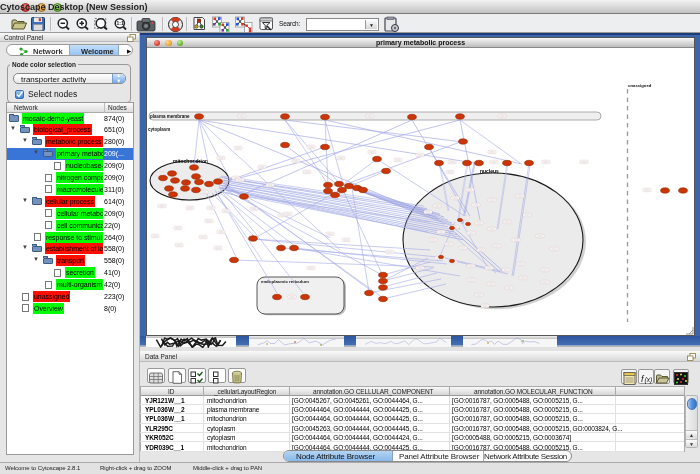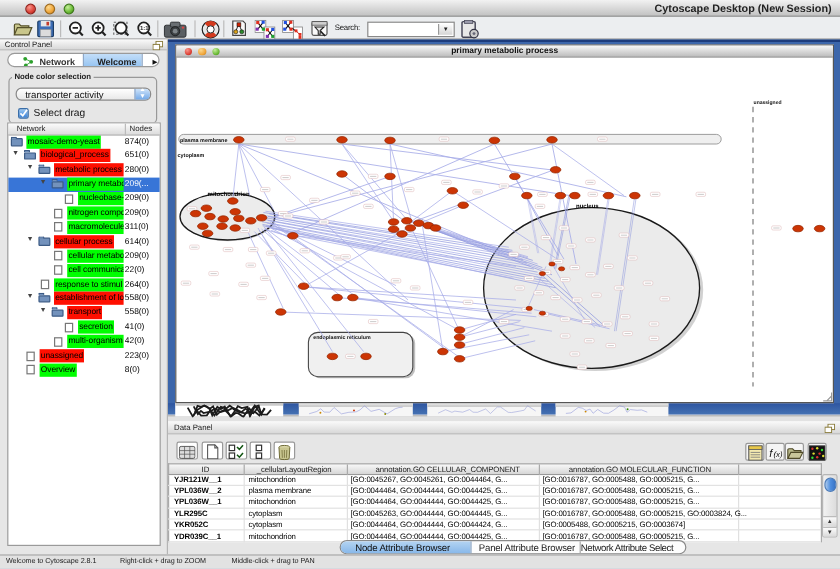--- a/index.html
+++ b/index.html
@@ -2,21 +2,21 @@
 <html><head><meta charset="utf-8"><style>
 * { margin:0; padding:0; box-sizing:border-box; font-family:"Liberation Sans",sans-serif; }
 body { width:700px; height:474px; position:relative; overflow:hidden; background:#e8e8e8; }
 .abs { position:absolute; }
 </style></head><body>
 
 <div class="abs" style="left:0;top:0;width:700px;height:14px;background:linear-gradient(#f2f2f2,#c2c2c2);border-bottom:1px solid #7a7a7a;">
   <div class="abs" style="left:21px;top:2.5px;width:9px;height:9px;border-radius:50%;background:radial-gradient(circle at 35% 30%,#f9968c,#dd4338 60%,#a8251c);border:0.5px solid #92201a;"></div>
   <div class="abs" style="left:37px;top:2.5px;width:9px;height:9px;border-radius:50%;background:radial-gradient(circle at 35% 30%,#fcd88e,#f0a63a 60%,#b9781f);border:0.5px solid #9e6a1d;"></div>
   <div class="abs" style="left:53px;top:2.5px;width:9px;height:9px;border-radius:50%;background:radial-gradient(circle at 35% 30%,#c4ee9a,#6cbb37 60%,#47851d);border:0.5px solid #3f7a1c;"></div>
-  <div class="abs" style="left:0;top:1.5px;width:693px;text-align:right;font-size:9px;font-weight:bold;color:#222;">Cytoscape Desktop (New Session)</div>
+  <div class="abs" style="left:0;top:1.5px;width:693px;text-align:left;font-size:9px;font-weight:bold;color:#222;">Cytoscape Desktop (New Session)</div>
 </div>
 
 <div class="abs" style="left:0;top:14px;width:700px;height:19px;background:#eceef0;border-bottom:1px solid #9a9a9a;">
 </div>
 <div style="position:absolute;left:10px;top:16px;"><svg width="18" height="16" viewBox="0 0 18 16">
       <path d="M2 13 L2 5 Q2 4 3 4 L6 4 L7.5 5.5 L14 5.5 L14 7" fill="#c9c68b" stroke="#55502a" stroke-width="1"></path>
       <path d="M2 13 L4.5 7 L16.5 7 L14 13 Z" fill="#c9c68b" stroke="#55502a" stroke-width="1"></path>
     </svg></div>
 <div style="position:absolute;left:30px;top:16px;"><svg width="16" height="16" viewBox="0 0 16 16">
       <rect x="1.5" y="1.5" width="13" height="13" rx="1" fill="#3e6fb8" stroke="#1c3d66" stroke-width="1"></rect>
@@ -143,21 +143,21 @@
       <span class="abs" style="left:3px;top:-2.5px;font-size:5.5px;color:#fff;">▲</span>
       <span class="abs" style="left:3px;top:3.5px;font-size:5.5px;color:#fff;">▼</span>
     </div>
   </div>
 
   <div class="abs" style="left:15px;top:57px;width:9px;height:9px;background:linear-gradient(#9cc8f2,#3b82d8);border:1px solid #3a6ea8;border-radius:2px;">
     <svg width="9" height="9" style="position:absolute;left:-1px;top:-1px;">
         <path d="M2 4.5 L4 6.5 L7.5 1.5" fill="none" stroke="#fff" stroke-width="1.4"></path>
       </svg>
   </div>
-  <span class="abs" style="left:28px;top:56px;font-size:8.5px;color:#111;">Select drag</span>
+  <span class="abs" style="left:28px;top:56px;font-size:8.5px;color:#111;">Select nodes</span>
 
   <div class="abs" style="left:6px;top:69px;width:128px;height:353px;background:#fff;border:1px solid #9a9a9a;">
     <div class="abs" style="left:0;top:0;width:126px;height:9.5px;background:linear-gradient(#fbfbfb,#dcdcdc);border-bottom:1px solid #aaa;">
       <span class="abs" style="left:7px;top:1px;font-size:6.5px;color:#222;">Network</span>
       <span class="abs" style="left:101px;top:1px;font-size:6.5px;color:#222;">Nodes</span>
       <div class="abs" style="left:97px;top:0;width:1px;height:9.5px;background:#bbb;"></div>
     </div>
   </div>
 </div>
 <div class="abs" style="left:0;top:33px;width:140px;height:429px;pointer-events:none;">
@@ -929,20 +929,20 @@
   <div class="abs" style="left:0.5px;top:2px;width:10px;height:12px;background:linear-gradient(90deg,#a8c8ee,#4f8ede 50%,#3874c8);border-radius:5px;border:0.5px solid #4a7ab8;"></div>
   <div class="abs" style="left:0;top:34px;width:11px;height:8px;text-align:center;font-size:5px;color:#333;background:linear-gradient(#fcfcfc,#dadada);border-top:1px solid #bbb;line-height:8px;">▲</div>
   <div class="abs" style="left:0;top:43px;width:11px;height:8px;text-align:center;font-size:5px;color:#333;background:linear-gradient(#fcfcfc,#dadada);border-top:1px solid #bbb;line-height:8px;">▼</div>
 </div>
 
 <div class="abs" style="left:283px;top:450px;width:289px;height:11.5px;background:#fdfdfd;border:1px solid #8a8a8a;border-radius:6px;overflow:hidden;">
   <div class="abs" style="left:0;top:0;width:109px;height:11.5px;background:linear-gradient(#b4d4f2,#7fb2e8);border-right:1px solid #8aa4c4;"></div>
   <div class="abs" style="left:199px;top:0;width:1px;height:11.5px;background:#aaa;"></div>
   <span class="abs" style="left:12px;top:1px;font-size:8px;letter-spacing:-0.15px;color:#111;white-space:nowrap;">Node Attribute Browser</span>
   <span class="abs" style="left:115px;top:1px;font-size:8px;letter-spacing:-0.15px;color:#222;white-space:nowrap;">Panel Attribute Browser</span>
-  <span class="abs" style="left:200px;top:1px;font-size:8px;letter-spacing:-0.35px;color:#222;white-space:nowrap;">Network Attribute Select</span>
+  <span class="abs" style="left:200px;top:1px;font-size:8px;letter-spacing:-0.35px;color:#222;white-space:nowrap;">Network Attribute Session</span>
 </div>
 
 <div class="abs" style="left:0;top:462px;width:700px;height:12px;background:#e2e2e2;border-top:1px solid #aaa;">
   <span class="abs" style="left:5px;top:2px;font-size:6px;letter-spacing:-0.05px;color:#222;">Welcome to Cytoscape 2.8.1</span>
   <span class="abs" style="left:100px;top:2px;font-size:6px;letter-spacing:-0.05px;color:#222;">Right-click + drag to ZOOM</span>
   <span class="abs" style="left:193px;top:2px;font-size:6px;letter-spacing:-0.05px;color:#222;">Middle-click + drag to PAN</span>
 </div>
 
 </body></html>

